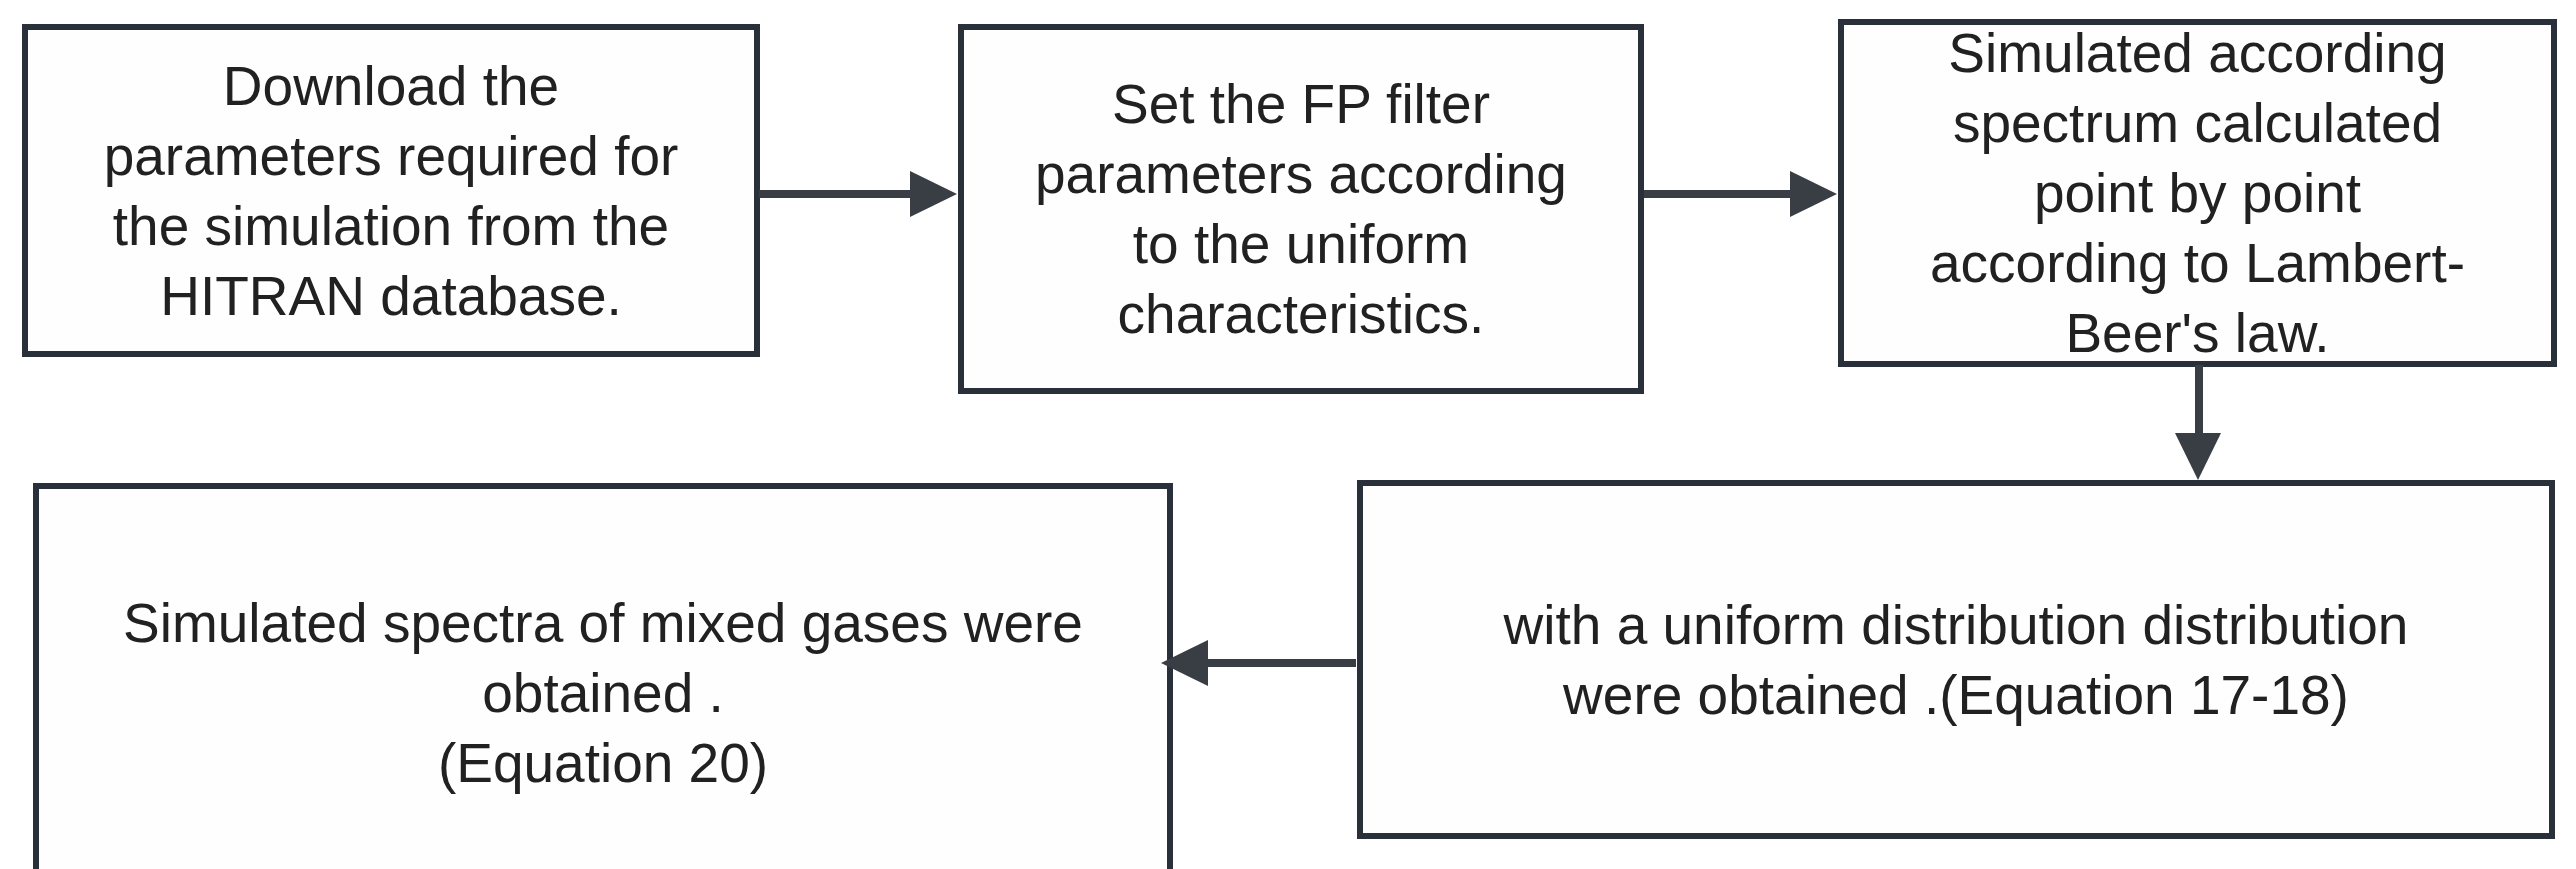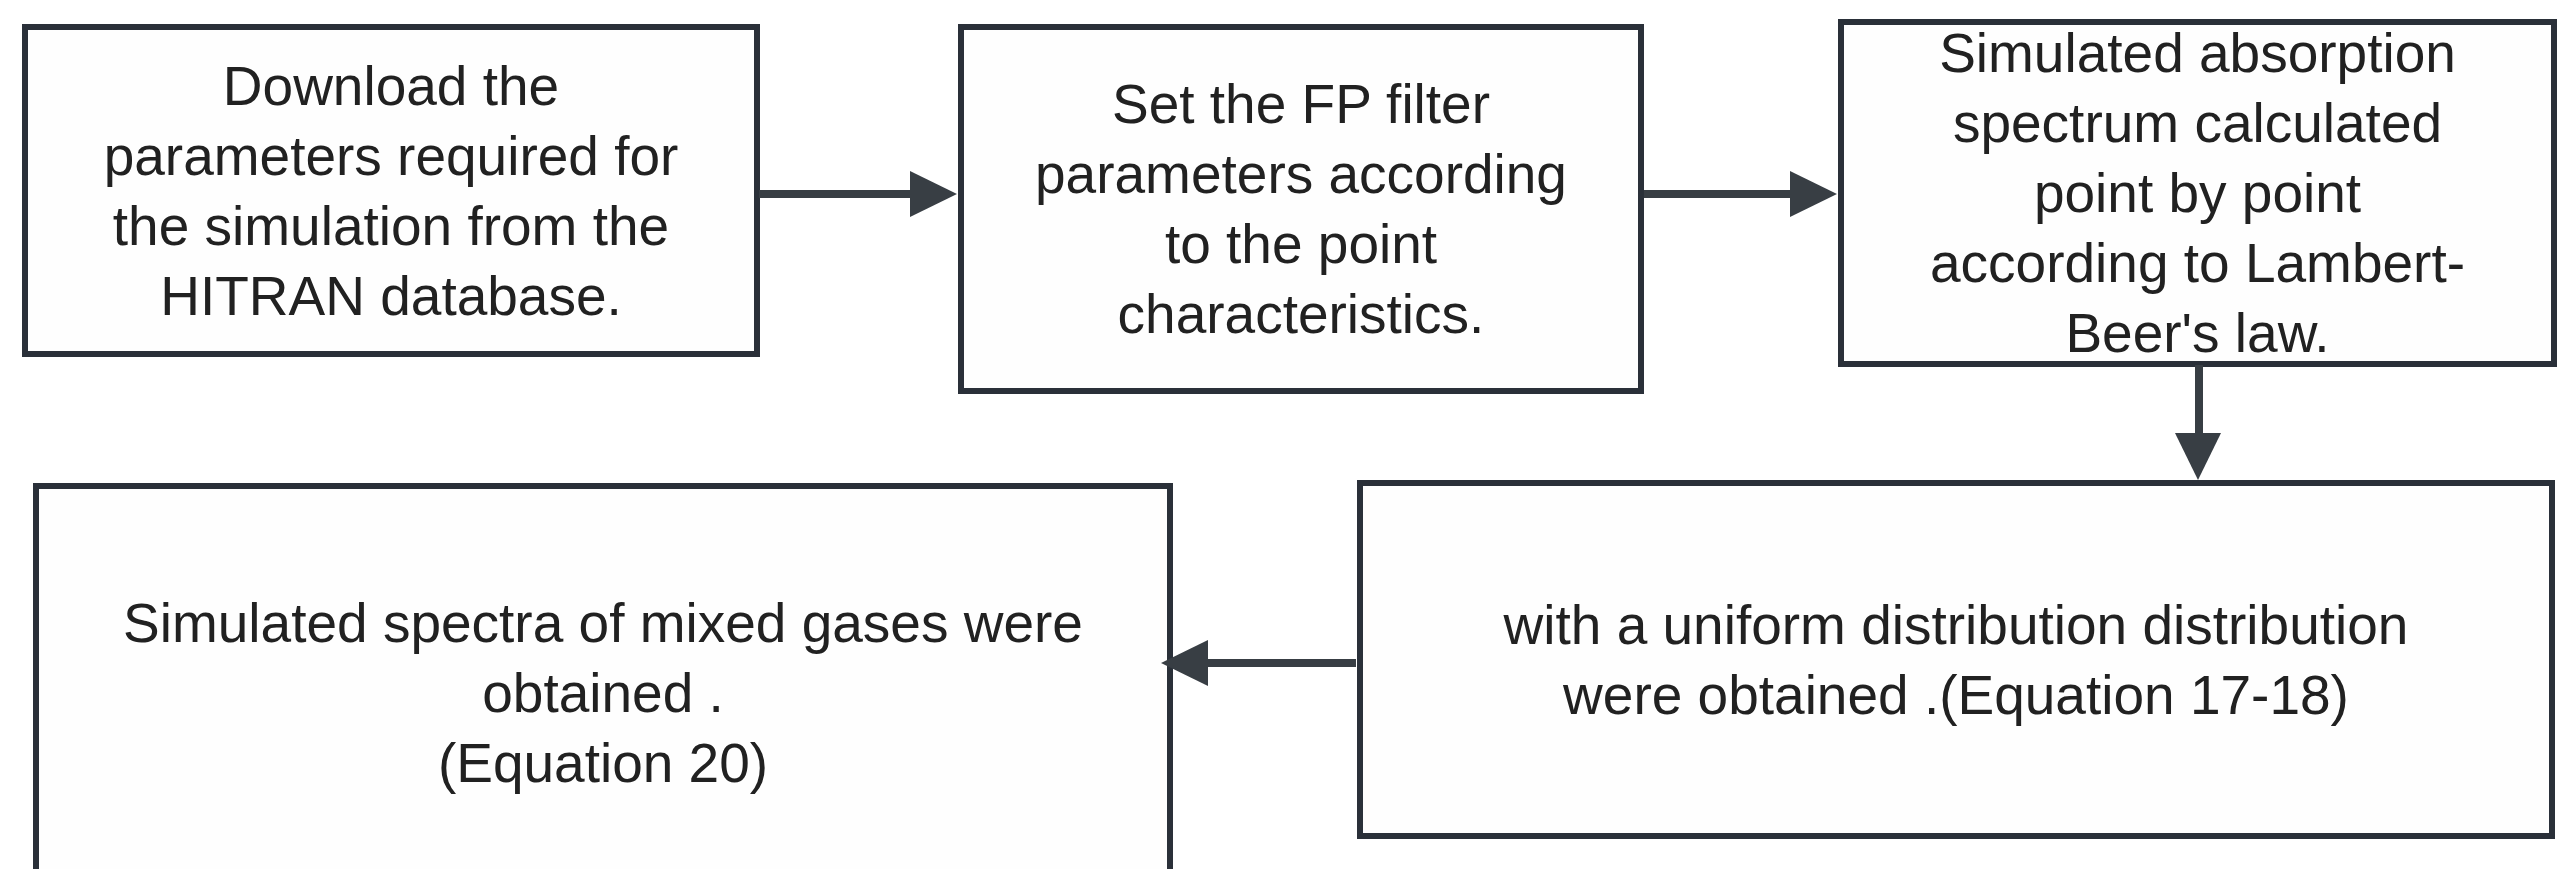--- a/index.html
+++ b/index.html
@@ -97,26 +97,26 @@
   <div class="node" id="node-download-hitran">
     <span class="line">Download the</span>
     <span class="line">parameters required for</span>
     <span class="line">the simulation from the</span>
     <span class="line">HITRAN database.</span>
   </div>
 
   <div class="node" id="node-set-fp-filter">
     <span class="line">Set the FP filter</span>
     <span class="line">parameters according</span>
-    <span class="line">to the point</span>
+    <span class="line">to the uniform</span>
     <span class="line">characteristics.</span>
   </div>
 
   <div class="node" id="node-simulate-absorption">
-    <span class="line">Simulated absorption</span>
+    <span class="line">Simulated according</span>
     <span class="line">spectrum calculated</span>
     <span class="line">point by point</span>
     <span class="line">according to Lambert-</span>
     <span class="line">Beer's law.</span>
   </div>
 
   <div class="node" id="node-uniform-spectra">
     <span class="line">with a uniform distribution distribution</span>
     <span class="line">were obtained .(Equation 17-18)</span>
   </div>

